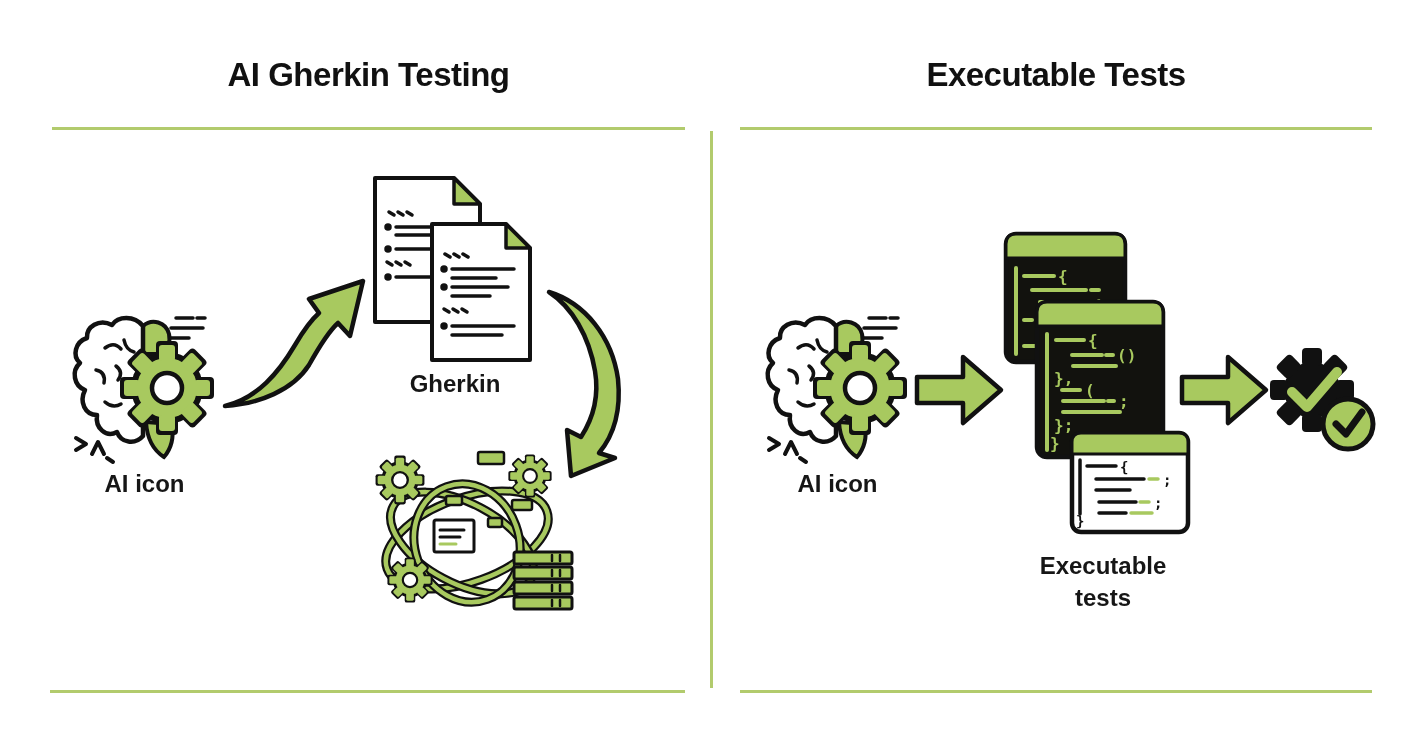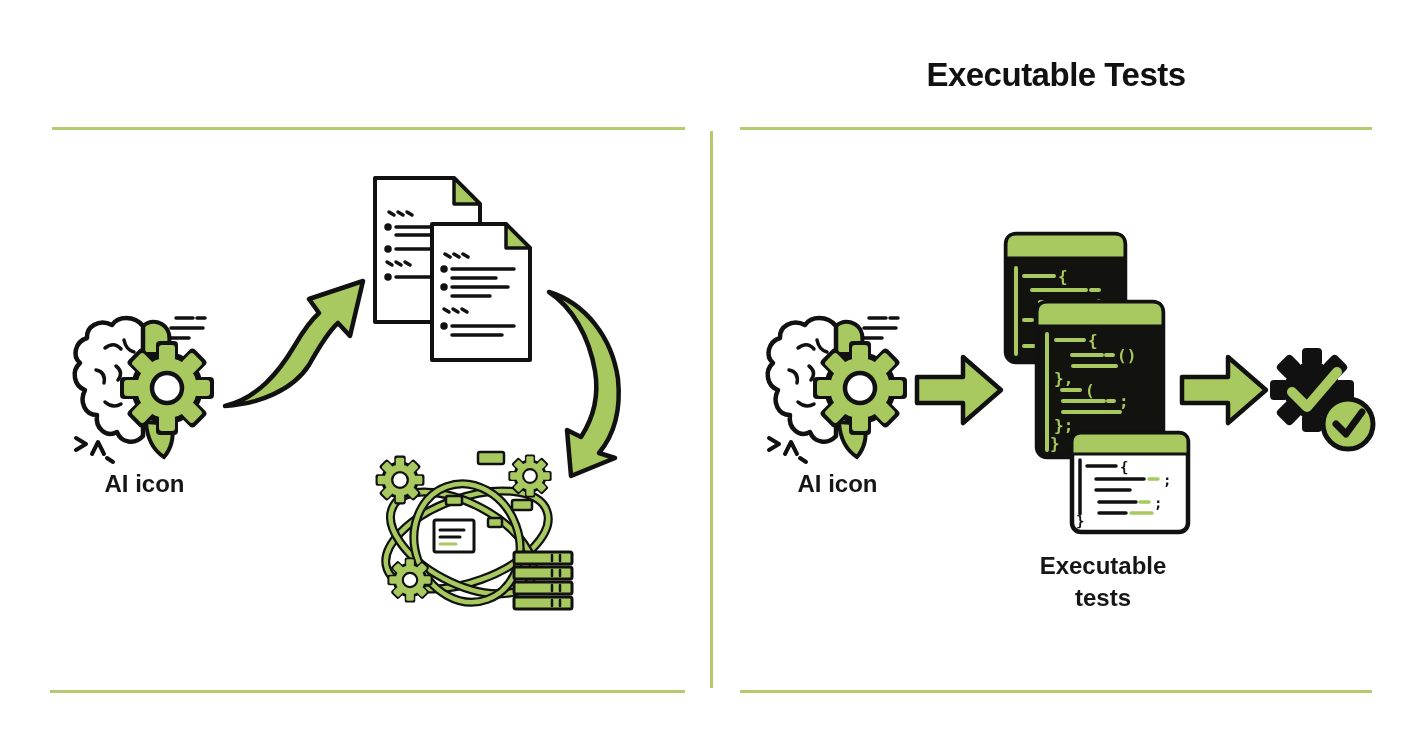--- a/index.html
+++ b/index.html
@@ -26,20 +26,21 @@
   .stroke-green{stroke:var(--accent-green)}
   .no-fill{fill:none}
   .code-text{font-family:"DejaVu Sans Mono","Liberation Mono",monospace;font-weight:bold;font-size:16px}
   .code-text-sm{font-family:"DejaVu Sans Mono","Liberation Mono",monospace;font-weight:bold;font-size:14px}
 </style>
 </head>
 <body>
 
 <div class="canvas">
 
+  <div class="panel-title" style="left:52px;top:56px;width:633px">AI Gherkin Testing</div>
   <div class="hrule" style="left:52px;top:127px;width:633px"></div>
 
   <svg style="left:72px;top:310px" width="145" height="155" viewBox="0 0 145 155">
     <defs>
       <g id="gear-green">
         <g class="fill-ink">
           <circle r="36"></circle>
           <rect x="-11" y="-47" width="22" height="20" rx="4"></rect>
           <rect x="-11" y="-47" width="22" height="20" rx="4" transform="rotate(45)"></rect>
           <rect x="-11" y="-47" width="22" height="20" rx="4" transform="rotate(90)"></rect>
@@ -118,20 +119,21 @@
         <path d="M80,115 H136"></path>
           <circle cx="72" cy="115" r="2" class="fill-ink"></circle>
         <path d="M80,124 H118"></path>
         <path d="M72,137 l5,3 M81,137 l5,3 M90,137 l5,3"></path>
         <path d="M80,154 H142"></path>
           <circle cx="72" cy="154" r="2" class="fill-ink"></circle>
         <path d="M80,163 H130"></path>
       </g>
     </g>
   </svg>
+  <div class="icon-label" style="left:380px;top:368px;width:150px">Gherkin</div>
 
   <svg style="left:542px;top:287px" width="95" height="190" viewBox="0 0 95 190">
     <path class="fill-green stroke-ink" stroke-width="4.5" stroke-linejoin="round" d="M7,5 C43,16 70,50 76,92 C79,122 72,148 57,166 L73,171 L29,189 L25,143 L39,150 C52,130 57,108 53,84 C47,49 30,20 7,5 Z"></path>
   </svg>
 
   <svg style="left:362px;top:448px" width="218" height="182" viewBox="0 0 218 182">
     <g class="no-fill">
       <ellipse cx="105" cy="92" rx="85" ry="42" transform="rotate(-20 105 92)" class="stroke-ink" stroke-width="9"></ellipse>
       <ellipse cx="105" cy="92" rx="85" ry="42" transform="rotate(-20 105 92)" class="stroke-green" stroke-width="4.5"></ellipse>
       <ellipse cx="100" cy="95" rx="78" ry="40" transform="rotate(28 100 95)" class="stroke-ink" stroke-width="9"></ellipse>

